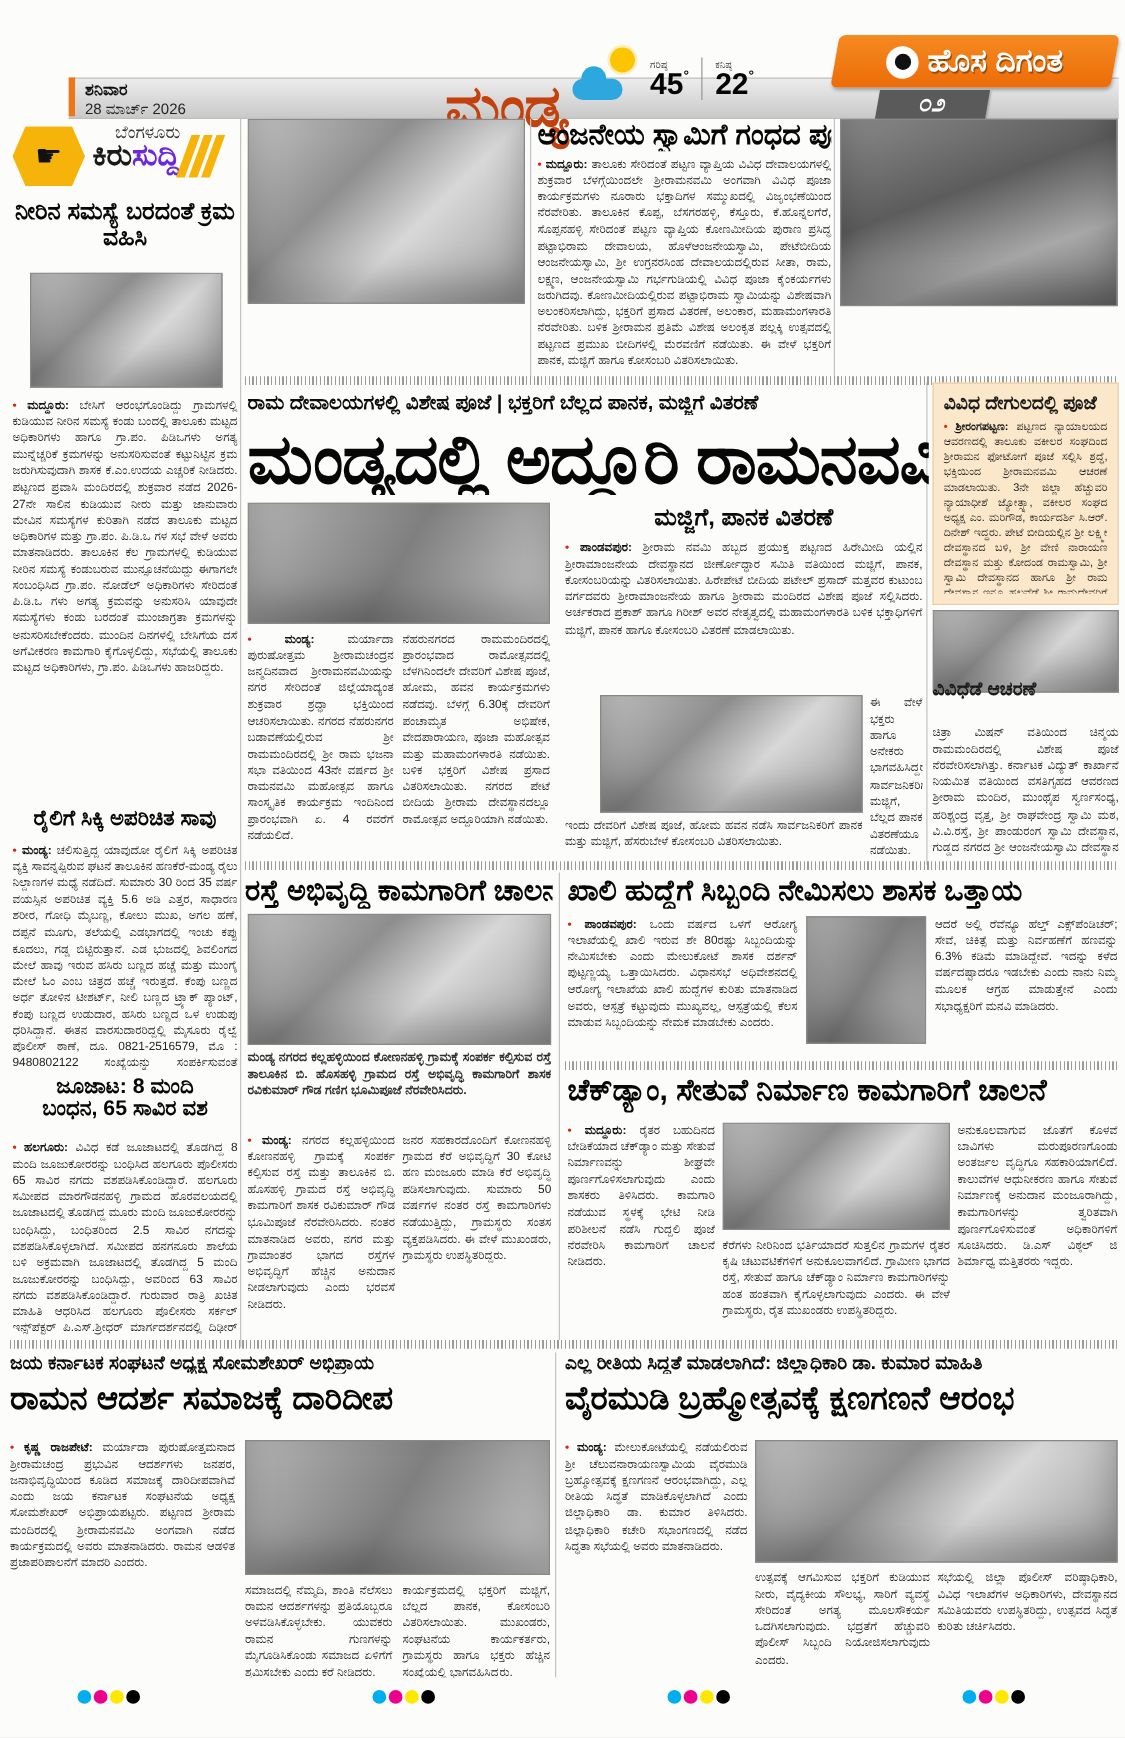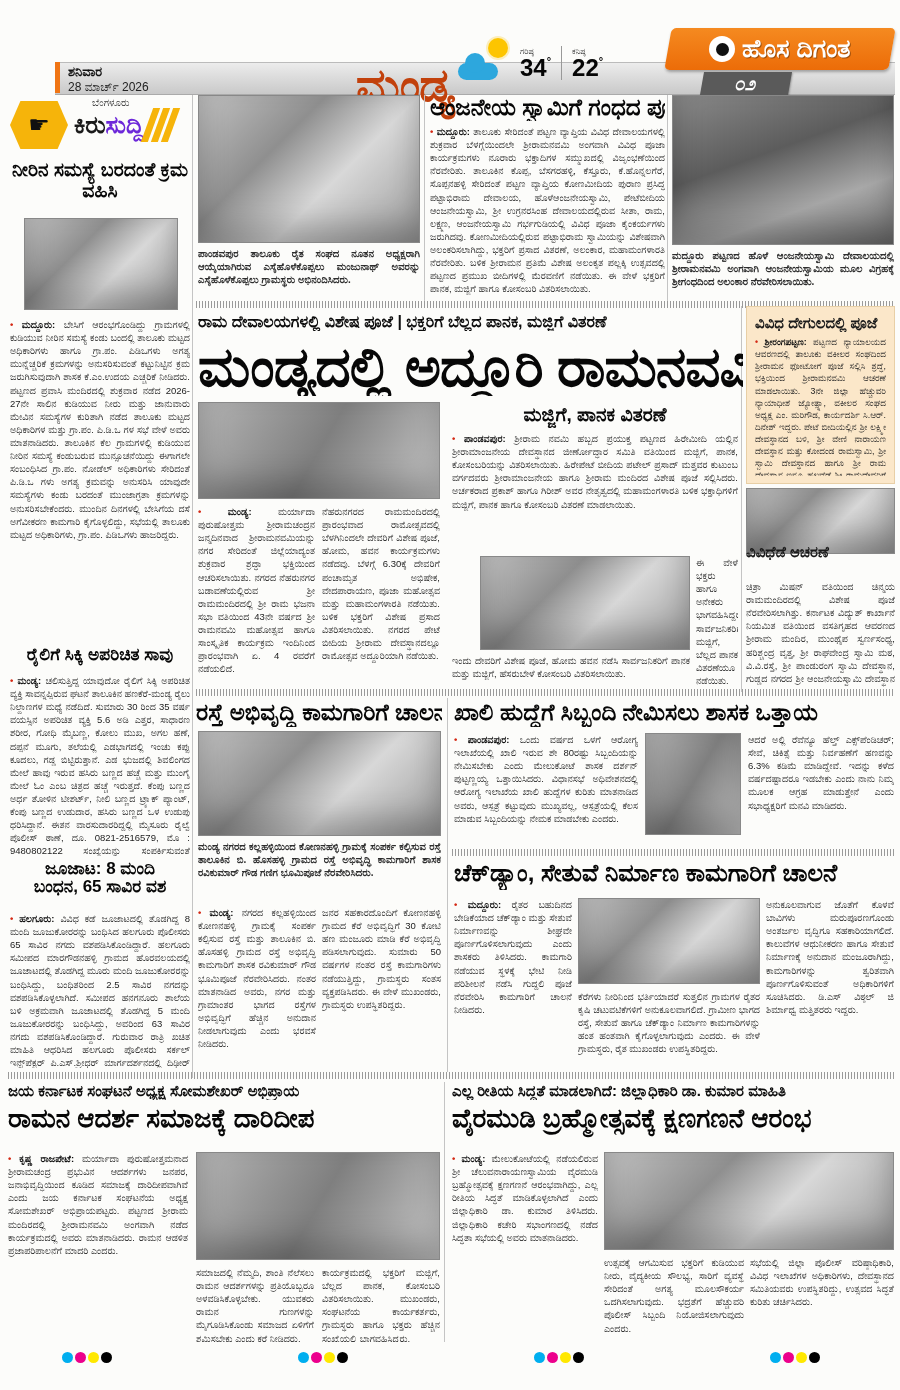--- a/index.html
+++ b/index.html
@@ -4,21 +4,21 @@
 <style>
   html,body{margin:0;padding:0;background:#e9e9e6;}
   #page{position:relative;width:900px;height:1390px;margin:0 auto;background:#fcfcfa;
         font-family:"Liberation Sans","DejaVu Sans",sans-serif;color:#1a1a1a;overflow:hidden;}
   .abs{position:absolute;}
   
   .gray-bar{background:linear-gradient(#ececec,#c9c9c9);border-top:1px solid #bbb;border-bottom:1px solid #aaa;}
   .orange-strip{background:#f07514;}
   .day{font-weight:bold;font-size:13px;color:#111;}
   .date{font-size:12px;color:#222;}
-  .city{font-size:10px;color:#333;}
+  .city{font-size:14px;color:#333;}
   .edition{font-size:46px;font-weight:800;letter-spacing:-1px;color:#c2410c;white-space:nowrap;margin-top:32px;}
   .weather{display:flex;align-items:flex-end;gap:10px;}
   .wicon{position:relative;width:52px;height:34px;}
   .sun{position:absolute;right:2px;top:-8px;width:20px;height:20px;border-radius:50%;background:#fdc500;box-shadow:0 0 0 2px rgba(253,197,0,.25);}
   .cloud{position:absolute;left:0;bottom:0;width:40px;height:17px;background:#2da7dd;border-radius:10px;}
   .cloud::before{content:"";position:absolute;left:7px;top:-10px;width:20px;height:20px;border-radius:50%;background:#2da7dd;}
   .wcell{text-align:left;line-height:1;}
   .wlab{font-size:8px;color:#333;}
   .wval{font-size:24px;font-weight:800;color:#050505;}
   .wdeg{font-size:11px;vertical-align:top;}
@@ -85,21 +85,21 @@
 
   <div class="abs edition center" style="left:300px;top:26px;width:210px;">ಮಂಡ್ಯ</div>
 
   <div class="abs weather" style="left:458px;top:46px;">
     <div class="wicon">
       <div class="sun"></div>
       <div class="cloud"></div>
     </div>
     <div class="wcell">
       <div class="wlab">ಗರಿಷ್ಠ</div>
-      <div class="wval"><span>34</span><span class="wdeg">°</span></div>
+      <div class="wval"><span>45</span><span class="wdeg">°</span></div>
     </div>
     <div class="wdiv"></div>
     <div class="wcell">
       <div class="wlab">ಕನಿಷ್ಠ</div>
       <div class="wval"><span>22</span><span class="wdeg">°</span></div>
     </div>
   </div>
 
   <div class="abs logo-box" style="left:668px;top:28px;width:224px;height:42px;">
     <div class="logo-inner">
@@ -147,31 +147,29 @@
     <div class="hl sm">ಜೂಜಾಟ: 8 ಮಂದಿ</div>
     <div class="hl sm">ಬಂಧನ, 65 ಸಾವಿರ ವಶ</div>
   </div>
   <div class="abs body" style="left:10px;top:912px;width:180px;height:156px;">
     <span class="bullet">•</span>
     <span class="dl">ಹಲಗೂರು:</span>
     <span> ವಿವಿಧ ಕಡೆ ಜೂಜಾಟದಲ್ಲಿ ತೊಡಗಿದ್ದ 8 ಮಂದಿ ಜೂಜುಕೋರರನ್ನು ಬಂಧಿಸಿದ ಹಲಗೂರು ಪೊಲೀಸರು 65 ಸಾವಿರ ನಗದು ವಶಪಡಿಸಿಕೊಂಡಿದ್ದಾರೆ. ಹಲಗೂರು ಸಮೀಪದ ಮಾರಗೌಡನಹಳ್ಳಿ ಗ್ರಾಮದ ಹೊರವಲಯದಲ್ಲಿ ಜೂಜಾಟದಲ್ಲಿ ತೊಡಗಿದ್ದ ಮೂರು ಮಂದಿ ಜೂಜುಕೋರರನ್ನು ಬಂಧಿಸಿದ್ದು, ಬಂಧಿತರಿಂದ 2.5 ಸಾವಿರ ನಗದನ್ನು ವಶಪಡಿಸಿಕೊಳ್ಳಲಾಗಿದೆ. ಸಮೀಪದ ಹನಗನೂರು ಶಾಲೆಯ ಬಳಿ ಅಕ್ರಮವಾಗಿ ಜೂಜಾಟದಲ್ಲಿ ತೊಡಗಿದ್ದ 5 ಮಂದಿ ಜೂಜುಕೋರರನ್ನು ಬಂಧಿಸಿದ್ದು, ಅವರಿಂದ 63 ಸಾವಿರ ನಗದು ವಶಪಡಿಸಿಕೊಂಡಿದ್ದಾರೆ. ಗುರುವಾರ ರಾತ್ರಿ ಖಚಿತ ಮಾಹಿತಿ ಆಧರಿಸಿದ ಹಲಗೂರು ಪೊಲೀಸರು ಸರ್ಕಲ್ ಇನ್ಸ್‌ಪೆಕ್ಟರ್ ಪಿ.ಎಸ್.ಶ್ರೀಧರ್ ಮಾರ್ಗದರ್ಶನದಲ್ಲಿ ದಿಢೀರ್ ದಾಳಿ ಮಾಡಿದ್ದು, ಜೂಜುಕೋರರನ್ನು ವಶಕ್ಕೆ ಪಡೆದು ಪ್ರಕರಣ ದಾಖಲಿಸಿ, ಜಾಮೀನಿನ ಮೇಲೆ ಬಿಡುಗಡೆ ಮಾಡಲಾಯಿತು.</span>
   </div>
 
   <div class="abs photo" style="left:198px;top:95px;width:222px;height:148px;"></div>
-  <div class="abs cap" style="left:198px;top:247px;width:222px;height:52px;">ಪಾಂಡವಪುರ ತಾಲೂಕು ರೈತ ಸಂಘದ ನೂತನ ಅಧ್ಯಕ್ಷರಾಗಿ ಆಯ್ಕೆಯಾಗಿರುವ ಎಸ್ಕೆಹೊಳೆಕೊಪ್ಪಲು ಮಂಜುನಾಥ್ ಅವರನ್ನು ಎಸ್ಕೆಹೊಳೆಕೊಪ್ಪಲು ಗ್ರಾಮಸ್ಥರು ಅಭಿನಂದಿಸಿದರು.</div>
 
   <div class="abs hl lg center" style="left:430px;top:95px;width:235px;height:26px;">ಆಂಜನೇಯ ಸ್ವಾಮಿಗೆ ಗಂಧದ ಪೂಜೆ</div>
   <div class="abs body" style="left:430px;top:125px;width:235px;height:174px;">
     <span class="bullet">•</span>
     <span class="dl">ಮದ್ದೂರು:</span>
     <span> ತಾಲೂಕು ಸೇರಿದಂತೆ ಪಟ್ಟಣ ವ್ಯಾಪ್ತಿಯ ವಿವಿಧ ದೇವಾಲಯಗಳಲ್ಲಿ ಶುಕ್ರವಾರ ಬೆಳಗ್ಗೆಯಿಂದಲೇ ಶ್ರೀರಾಮನವಮಿ ಅಂಗವಾಗಿ ವಿವಿಧ ಪೂಜಾ ಕಾರ್ಯಕ್ರಮಗಳು ನೂರಾರು ಭಕ್ತಾದಿಗಳ ಸಮ್ಮುಖದಲ್ಲಿ ವಿಜೃಂಭಣೆಯಿಂದ ನೆರವೇರಿತು. ತಾಲೂಕಿನ ಕೊಪ್ಪ, ಬೆಸಗರಹಳ್ಳಿ, ಕೆಸ್ತೂರು, ಕೆ.ಹೊನ್ನಲಗೆರೆ, ಸೊಪ್ಪನಹಳ್ಳಿ ಸೇರಿದಂತೆ ಪಟ್ಟಣ ವ್ಯಾಪ್ತಿಯ ಕೋಣಮೀದಿಯ ಪುರಾಣ ಪ್ರಸಿದ್ಧ ಪಟ್ಟಾಭಿರಾಮ ದೇವಾಲಯ, ಹೊಳೆಆಂಜನೇಯಸ್ವಾಮಿ, ಪೇಟೆಬೀದಿಯ ಆಂಜನೇಯಸ್ವಾಮಿ, ಶ್ರೀ ಉಗ್ರನರಸಿಂಹ ದೇವಾಲಯದಲ್ಲಿರುವ ಸೀತಾ, ರಾಮ, ಲಕ್ಷ್ಮಣ, ಆಂಜನೇಯಸ್ವಾಮಿ ಗರ್ಭಗುಡಿಯಲ್ಲಿ ವಿವಿಧ ಪೂಜಾ ಕೈಂಕರ್ಯಗಳು ಜರುಗಿದವು. ಕೋಣಮೀದಿಯಲ್ಲಿರುವ ಪಟ್ಟಾಭಿರಾಮ ಸ್ವಾಮಿಯನ್ನು ವಿಶೇಷವಾಗಿ ಅಲಂಕರಿಸಲಾಗಿದ್ದು, ಭಕ್ತರಿಗೆ ಪ್ರಸಾದ ವಿತರಣೆ, ಅಲಂಕಾರ, ಮಹಾಮಂಗಳಾರತಿ ನೆರವೇರಿತು. ಬಳಿಕ ಶ್ರೀರಾಮನ ಪ್ರತಿಮೆ ವಿಶೇಷ ಅಲಂಕೃತ ಪಲ್ಲಕ್ಕಿ ಉತ್ಸವದಲ್ಲಿ ಪಟ್ಟಣದ ಪ್ರಮುಖ ಬೀದಿಗಳಲ್ಲಿ ಮೆರವಣಿಗೆ ನಡೆಯಿತು. ಈ ವೇಳೆ ಭಕ್ತರಿಗೆ ಪಾನಕ, ಮಜ್ಜಿಗೆ ಹಾಗೂ ಕೋಸಂಬರಿ ವಿತರಿಸಲಾಯಿತು.</span>
   </div>
 
   <div class="abs photo dark" style="left:672px;top:95px;width:222px;height:150px;"></div>
-  <div class="abs cap" style="left:672px;top:249px;width:222px;height:50px;">ಮದ್ದೂರು ಪಟ್ಟಣದ ಹೊಳೆ ಆಂಜನೇಯಸ್ವಾಮಿ ದೇವಾಲಯದಲ್ಲಿ ಶ್ರೀರಾಮನವಮಿ ಅಂಗವಾಗಿ ಆಂಜನೇಯಸ್ವಾಮಿಯ ಮೂಲ ವಿಗ್ರಹಕ್ಕೆ ಶ್ರೀಗಂಧದಿಂದ ಅಲಂಕಾರ ನೆರವೇರಿಸಲಾಯಿತು.</div>
 
   <div class="abs kicker" style="left:198px;top:313px;width:540px;">ರಾಮ ದೇವಾಲಯಗಳಲ್ಲಿ ವಿಶೇಷ ಪೂಜೆ | ಭಕ್ತರಿಗೆ ಬೆಲ್ಲದ ಪಾನಕ, ಮಜ್ಜಿಗೆ ವಿತರಣೆ</div>
   <div class="abs hl xxl" style="left:198px;top:338px;width:545px;height:58px;">ಮಂಡ್ಯದಲ್ಲಿ ಅದ್ದೂರಿ ರಾಮನವಮಿ</div>
 
   <div class="abs photo mid" style="left:198px;top:402px;width:242px;height:97px;"></div>
 
   <div class="abs subhead center" style="left:452px;top:404px;width:286px;">ಮಜ್ಜಿಗೆ, ಪಾನಕ ವಿತರಣೆ</div>
   <div class="abs body" style="left:452px;top:432px;width:286px;height:121px;">
     <span class="bullet">•</span>
     <span class="dl">ಪಾಂಡವಪುರ:</span>

